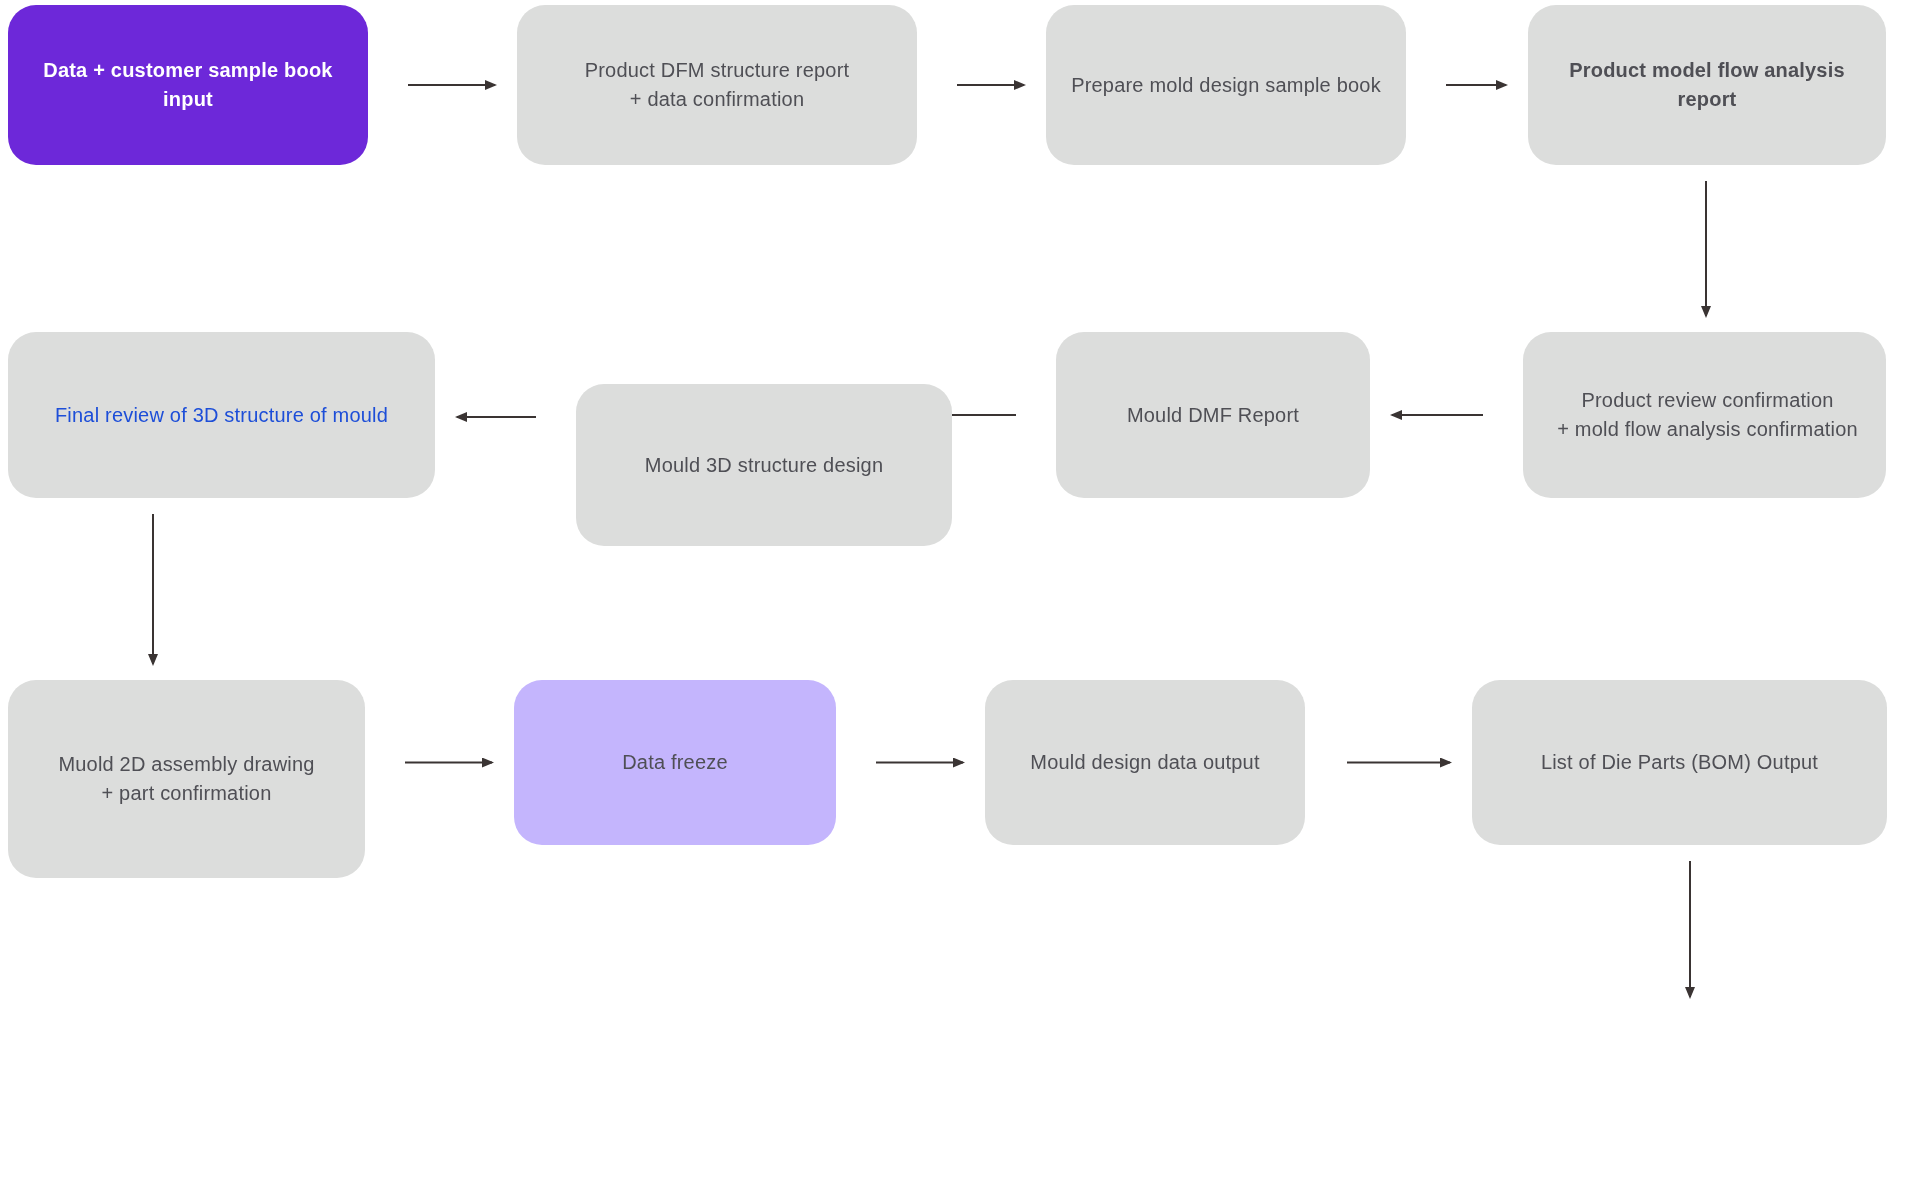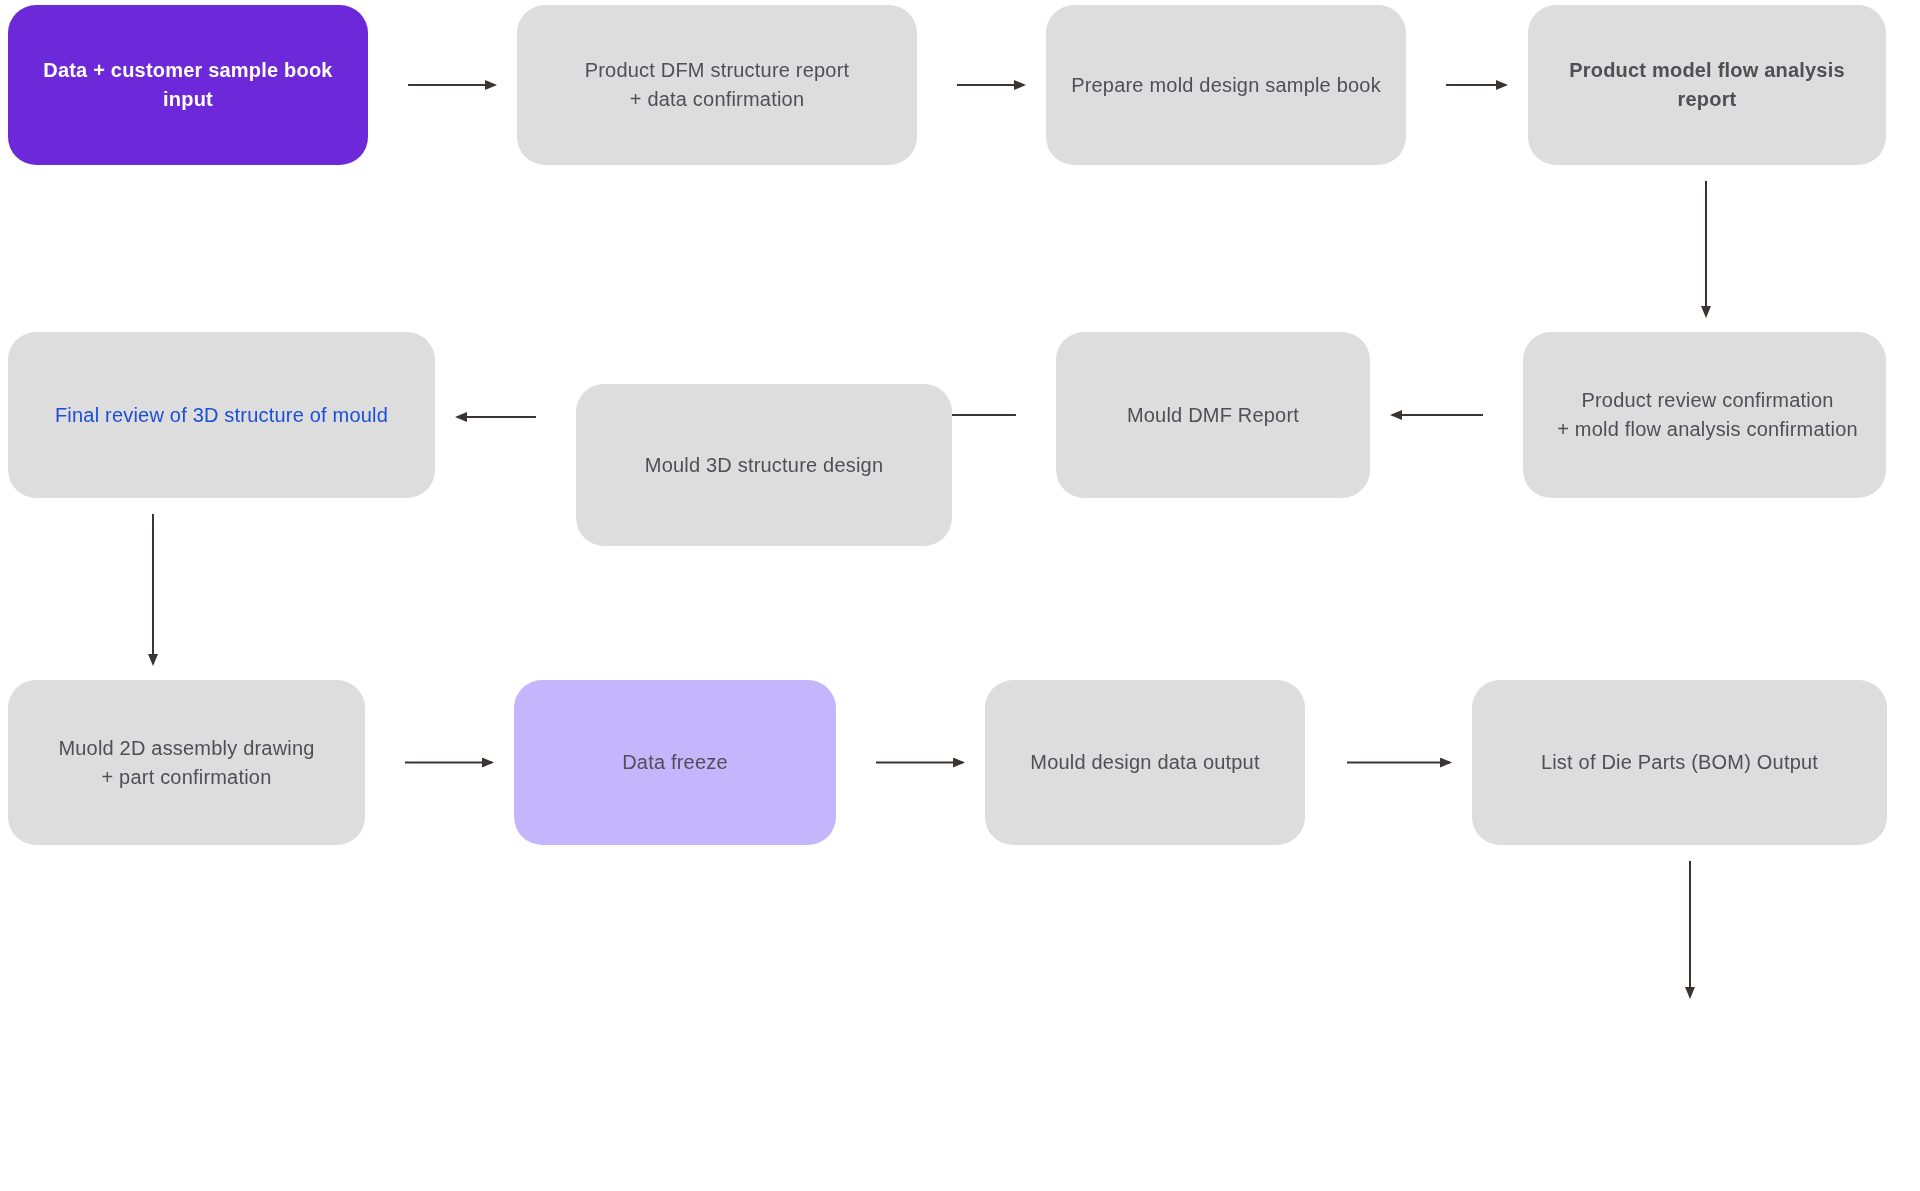--- a/index.html
+++ b/index.html
@@ -82,21 +82,21 @@
     </div>
     <div class="flow-node" style="left: 1056px; top: 332px; width: 314px; height: 166px; background: rgb(220, 221, 220);">
       <span class="flow-node-label" style="color: rgb(79, 79, 85);">Mould DMF Report</span>
     </div>
     <div class="flow-node" style="left: 576px; top: 336px; width: 376px; height: 162px; background: rgb(220, 221, 220); margin-top: 48px;">
       <span class="flow-node-label" style="color: rgb(79, 79, 85);">Mould 3D structure design</span>
     </div>
     <div class="flow-node" style="left: 8px; top: 332px; width: 427px; height: 166px; background: rgb(220, 221, 220);">
       <span class="flow-node-label" style="color: #1d4ed8;">Final review of 3D structure of mould</span>
     </div>
-    <div class="flow-node" style="left: 8px; top: 680px; width: 357px; height: 165px; background: rgb(220, 221, 220);">
+    <div class="flow-node" style="left: 8px; top: 680px; width: 357px; height: 198px; background: rgb(220, 221, 220);">
       <span class="flow-node-label" style="color: rgb(79, 79, 85);">Muold 2D assembly drawing
 + part confirmation</span>
     </div>
     <div class="flow-node" style="left: 514px; top: 680px; width: 322px; height: 165px; background: #c4b5fd;">
       <span class="flow-node-label" style="color: rgb(79, 79, 85);">Data freeze</span>
     </div>
     <div class="flow-node" style="left: 985px; top: 680px; width: 320px; height: 165px; background: rgb(220, 221, 220);">
       <span class="flow-node-label" style="color: rgb(79, 79, 85);">Mould design data output</span>
     </div>
     <div class="flow-node" style="left: 1472px; top: 680px; width: 415px; height: 165px; background: rgb(220, 221, 220);">

